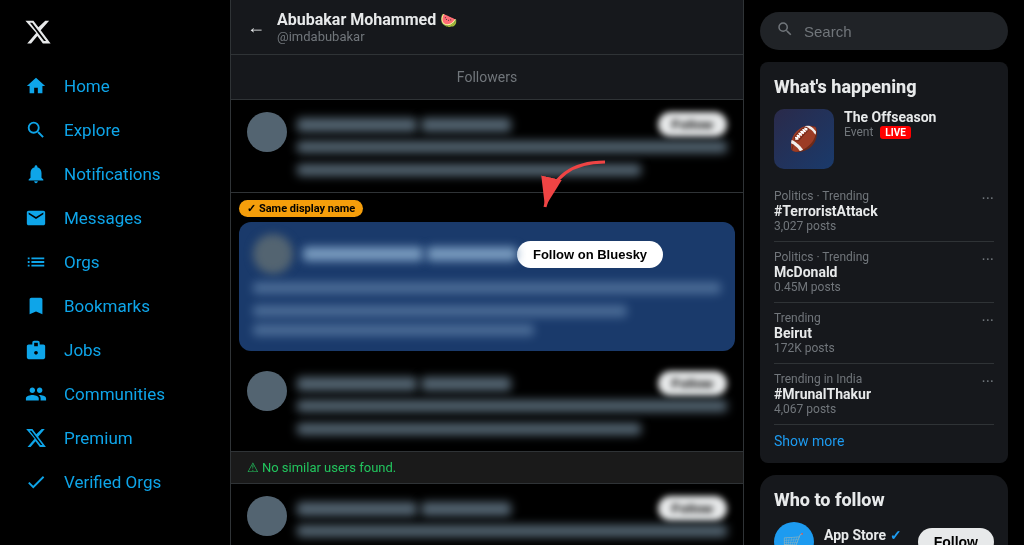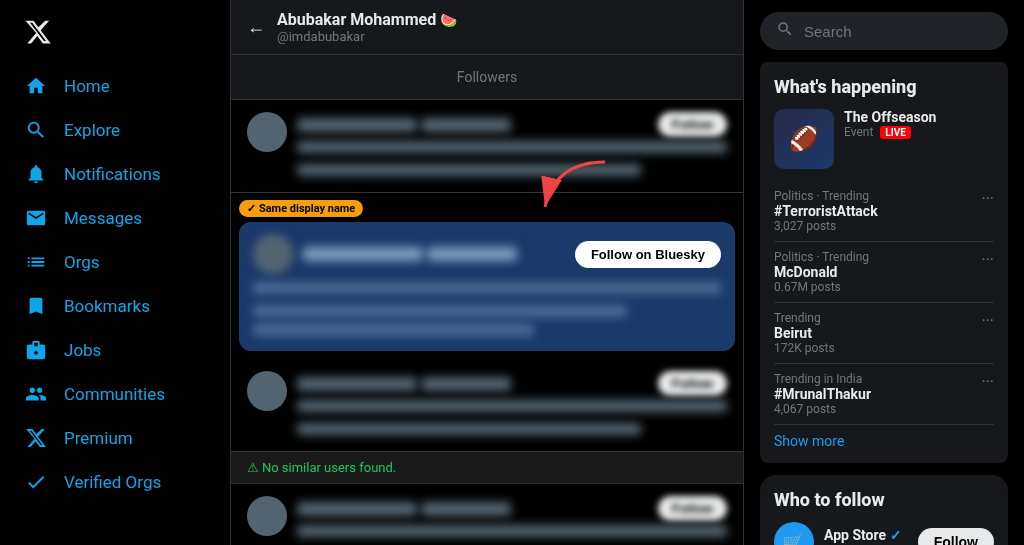--- a/index.html
+++ b/index.html
@@ -322,21 +322,20 @@
       border-radius: 999px;
       margin-bottom: 2px;
     }
     .bluesky-inner {
       background: #1a3a6b;
       border-radius: 12px;
       padding: 12px 14px;
     }
     .bluesky-inner .user-row {
       display: flex;
-      justify-content: space-between;
       align-items: center;
       margin-bottom: 8px;
     }
     .bluesky-inner .bio-lines {
       font-size: 12px;
       color: #aab8c2;
     }
   </style>
 </head>
 <body>
@@ -578,21 +577,21 @@
         <div class="trend-name">#TerroristAttack</div>
         <div class="trend-count">3,027 posts</div>
       </div>
       <span class="trend-more-icon">···</span>
     </div>
 
     <div class="trend-item">
       <div>
         <div class="trend-category">Politics · Trending</div>
         <div class="trend-name">McDonald</div>
-        <div class="trend-count">0.67M posts</div>
+        <div class="trend-count">0.45M posts</div>
       </div>
       <span class="trend-more-icon">···</span>
     </div>
 
     <div class="trend-item">
       <div>
         <div class="trend-category">Trending</div>
         <div class="trend-name">Beirut</div>
         <div class="trend-count">172K posts</div>
       </div>

